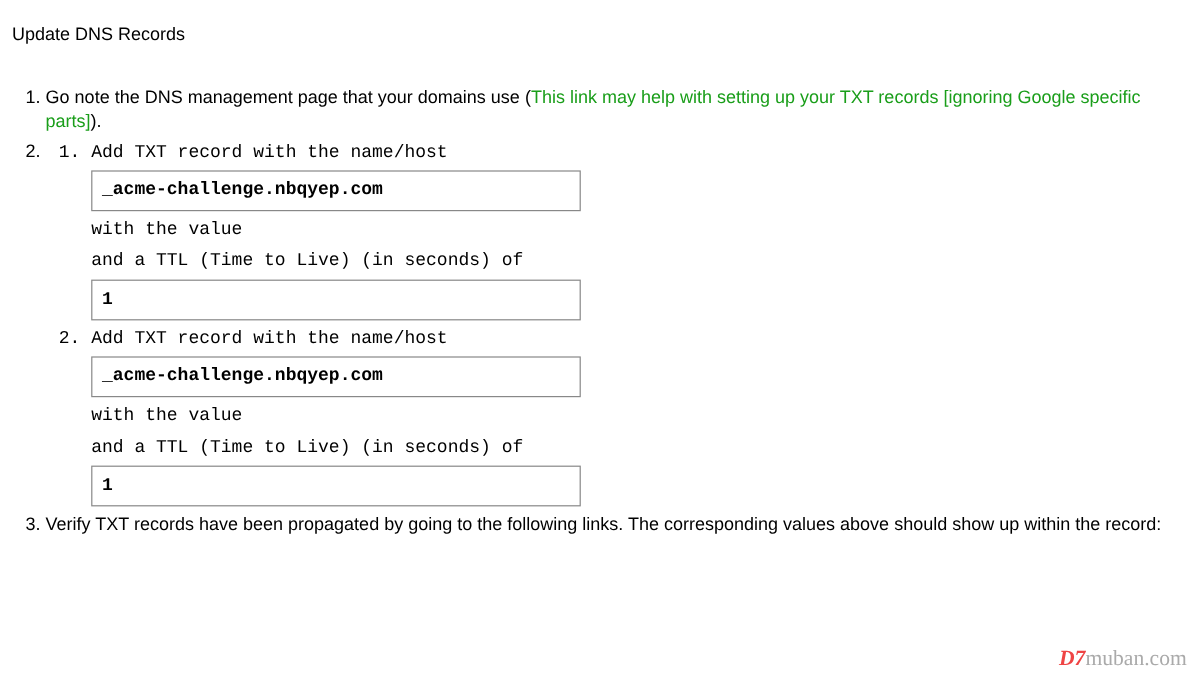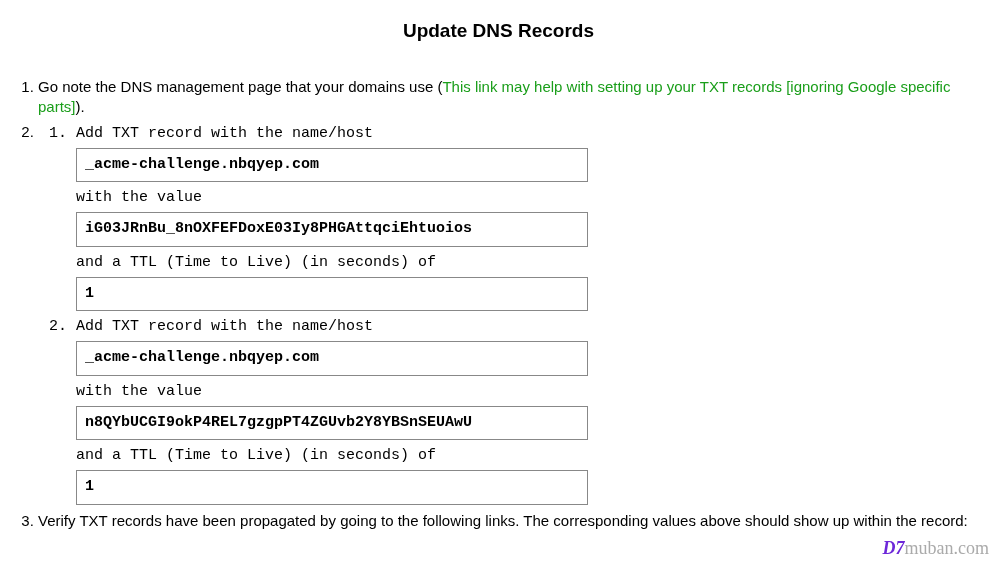--- a/index.html
+++ b/index.html
@@ -14,23 +14,22 @@
       background: #fff;
       width: 997px;
       height: 573px;
       overflow: hidden;
       position: relative;
     }
     .container {
       padding: 20px 10px;
     }
     h1.title {
-      text-align: center;
-      font-size: 19px;
-      font-weight: bold;
+      font-size: 15px;
+      font-weight: normal;
       margin-bottom: 35px;
     }
     ol.main-list {
       list-style: decimal;
       padding-left: 28px;
     }
     ol.main-list > li {
       margin-bottom: 4px;
       line-height: 1.35;
     }
@@ -51,35 +50,35 @@
       margin-top: 4px;
     }
     .label-text {
       display: block;
       margin: 6px 0 4px 0;
     }
     .value-box {
       border: 1px solid #888;
       padding: 6px 8px;
       font-weight: bold;
-      width: 512px;
+      width: 408px;
       background: #fff;
       display: block;
     }
     .watermark {
       position: absolute;
       right: 8px;
       bottom: 14px;
       font-size: 18px;
       color: #aaa;
       font-family: Georgia, serif;
       pointer-events: none;
     }
     .watermark .red {
-      color: #6d28d9;
+      color: #ef4444;
       font-weight: bold;
       font-style: italic;
     }
   </style>
 </head>
 <body>
 
 <div class="container">
   <h1 class="title">Update DNS Records</h1>
 
@@ -88,31 +87,29 @@
       <span>Go note the DNS management page that your domains use (</span><a class="link" href="#">This link may help with setting up your TXT records [ignoring Google specific parts]</a><span>).</span>
     </li>
 
     <li>
       <ol class="sub-list">
         <li>
           <span class="label-text" style="display:inline;margin:0;">Add TXT record with the name/host</span>
           <div class="record-block">
             <div class="value-box">_acme-challenge.nbqyep.com</div>
             <span class="label-text">with the value</span>
-            <div class="value-box">iG03JRnBu_8nOXFEFDoxE03Iy8PHGAttqciEhtuoios</div>
             <span class="label-text">and a TTL (Time to Live) (in seconds) of</span>
             <div class="value-box">1</div>
           </div>
         </li>
         <li>
           <span class="label-text" style="display:inline;margin:0;">Add TXT record with the name/host</span>
           <div class="record-block">
             <div class="value-box">_acme-challenge.nbqyep.com</div>
             <span class="label-text">with the value</span>
-            <div class="value-box">n8QYbUCGI9okP4REL7gzgpPT4ZGUvb2Y8YBSnSEUAwU</div>
             <span class="label-text">and a TTL (Time to Live) (in seconds) of</span>
             <div class="value-box">1</div>
           </div>
         </li>
       </ol>
     </li>
 
     <li>
       <span>Verify TXT records have been propagated by going to the following links. The corresponding values above should show up within the record:</span>
     </li>

